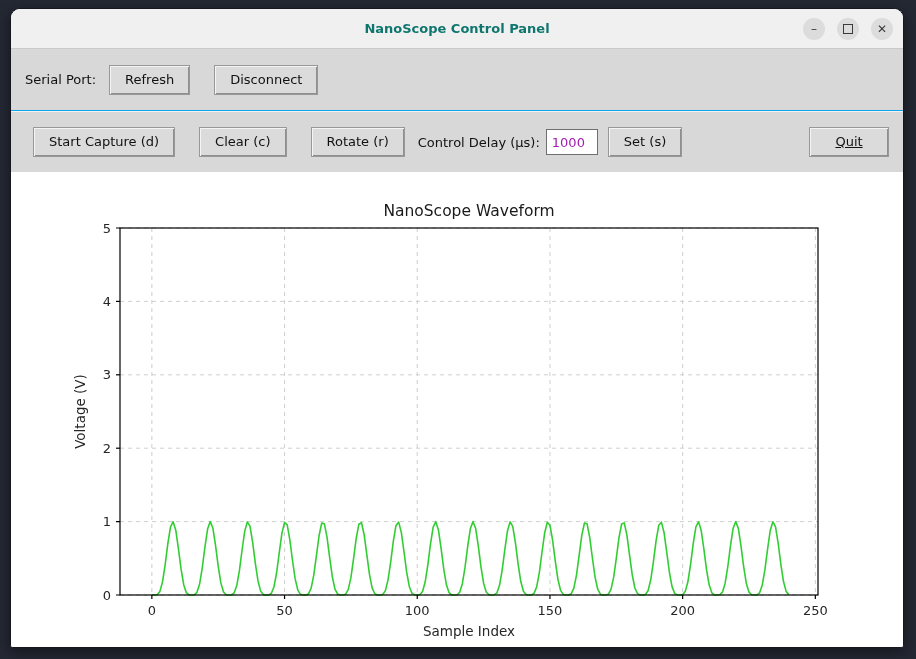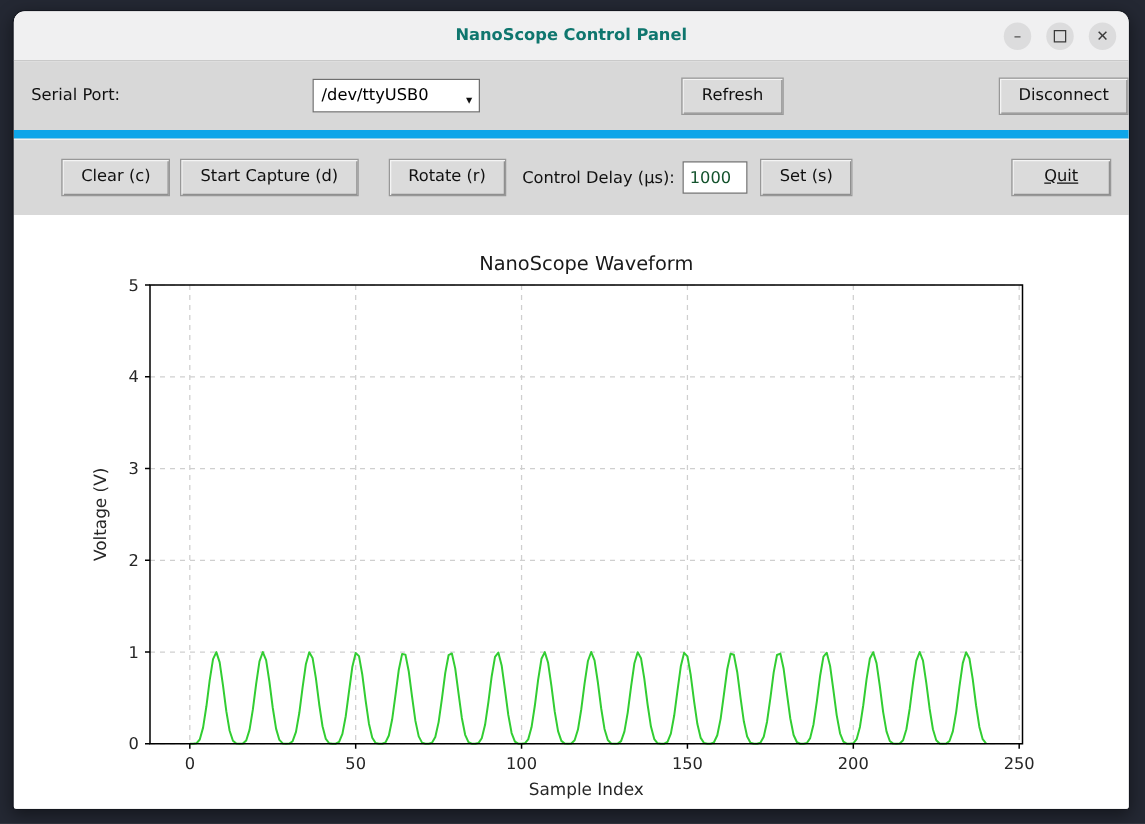--- a/index.html
+++ b/index.html
@@ -13,34 +13,34 @@
   .titlebar .title{position:absolute;left:0;right:0;text-align:center;
     font-size:13px;font-weight:bold;color:#0f766e;pointer-events:none;}
   .winbtns{margin-left:auto;display:flex;gap:12px;padding-right:10px;z-index:2;}
   .circlebtn{width:22px;height:22px;border-radius:50%;background:#dcdcdd;
     display:flex;align-items:center;justify-content:center;color:#3a3a3a;
     font-size:12px;line-height:1;cursor:default;}
   .maxsquare{width:8px;height:8px;border:1.4px solid #3a3a3a;display:inline-block;}
   
   .toolbar{height:62px;background:#d8d8d8;display:flex;align-items:center;
     padding:0 0 0 14px;box-sizing:border-box;}
-  .toolbar1{border-bottom:7px solid #0ea5e9;justify-content:space-between;}
+  .toolbar1{border-bottom:1px solid #0ea5e9;}
   .toolbar2{border-top:1px solid #f2f2f2;height:61px;padding-right:14px;}
   .tlabel{font-size:13px;color:#111;white-space:nowrap;}
   .tkbtn{background:#dbdbdb;border:1px solid #989898;
     box-shadow:inset 1px 1px 0 #f4f4f4, inset -1px -1px 0 #8f8f8f;
     font-size:13px;color:#111;padding:0 15px;height:30px;line-height:28px;
     white-space:nowrap;cursor:default;font-family:inherit;}
   .combobox{width:134px;height:27px;background:#fff;border:1px solid #6f6f6f;
     margin-left:6px;display:flex;align-items:center;box-sizing:border-box;}
   .combobox .val{flex:1;font-size:13px;color:#000;padding-left:6px;white-space:nowrap;overflow:hidden;}
   .combobox .arrow{width:16px;text-align:center;font-size:10px;color:#111;
     align-self:flex-end;padding-bottom:3px;}
   .entry{width:52px;height:26px;background:#fff;border:1px solid #6f6f6f;
-    font-size:13px;color:#14532d;padding:0 0 0 5px;margin-left:6px;box-sizing:border-box;
+    font-size:13px;color:#a21caf;padding:0 0 0 5px;margin-left:6px;box-sizing:border-box;
     font-family:inherit;outline:none;}
   .gap12{margin-left:24px;} .gap13{margin-left:13px;} .gap10{margin-left:10px;}
   .quit{margin-left:auto;width:80px;text-align:center;padding:0;text-decoration:underline;}
   
   .chartarea{height:476px;background:#ffffff;}
   svg text{font-family:"DejaVu Sans",sans-serif;}
 </style>
 </head>
 <body>
 
@@ -56,31 +56,27 @@
           <span class="maxsquare"></span>
         </div>
       <div class="circlebtn">
           <span>✕</span>
         </div>
     </div>
   </div>
 
   <div class="toolbar toolbar1">
     <span class="tlabel">Serial Port:</span>
-    <div class="combobox">
-      <span class="val">/dev/ttyUSB0</span>
-      <span class="arrow">▾</span>
-    </div>
     <button class="tkbtn gap13">Refresh</button>
     <button class="tkbtn gap12">Disconnect</button>
   </div>
 
   <div class="toolbar toolbar2">
+    <button class="tkbtn" style="margin-left:8px;">Start Capture (d)</button>
     <button class="tkbtn gap12">Clear (c)</button>
-    <button class="tkbtn" style="margin-left:8px;">Start Capture (d)</button>
     <button class="tkbtn gap12">Rotate (r)</button>
     <span class="tlabel gap13">Control Delay (µs):</span>
     <input class="entry" value="1000" style="">
     <button class="tkbtn gap10">Set (s)</button>
     <button class="tkbtn quit">Quit</button>
   </div>
 
   <div class="chartarea">
     <svg width="894" height="476" viewBox="0 0 894 476">
         <line x1="140.84790874524714" y1="56" x2="140.84790874524714" y2="423" stroke="#cfcfcf" stroke-width="1" stroke-dasharray="4 4"></line>

